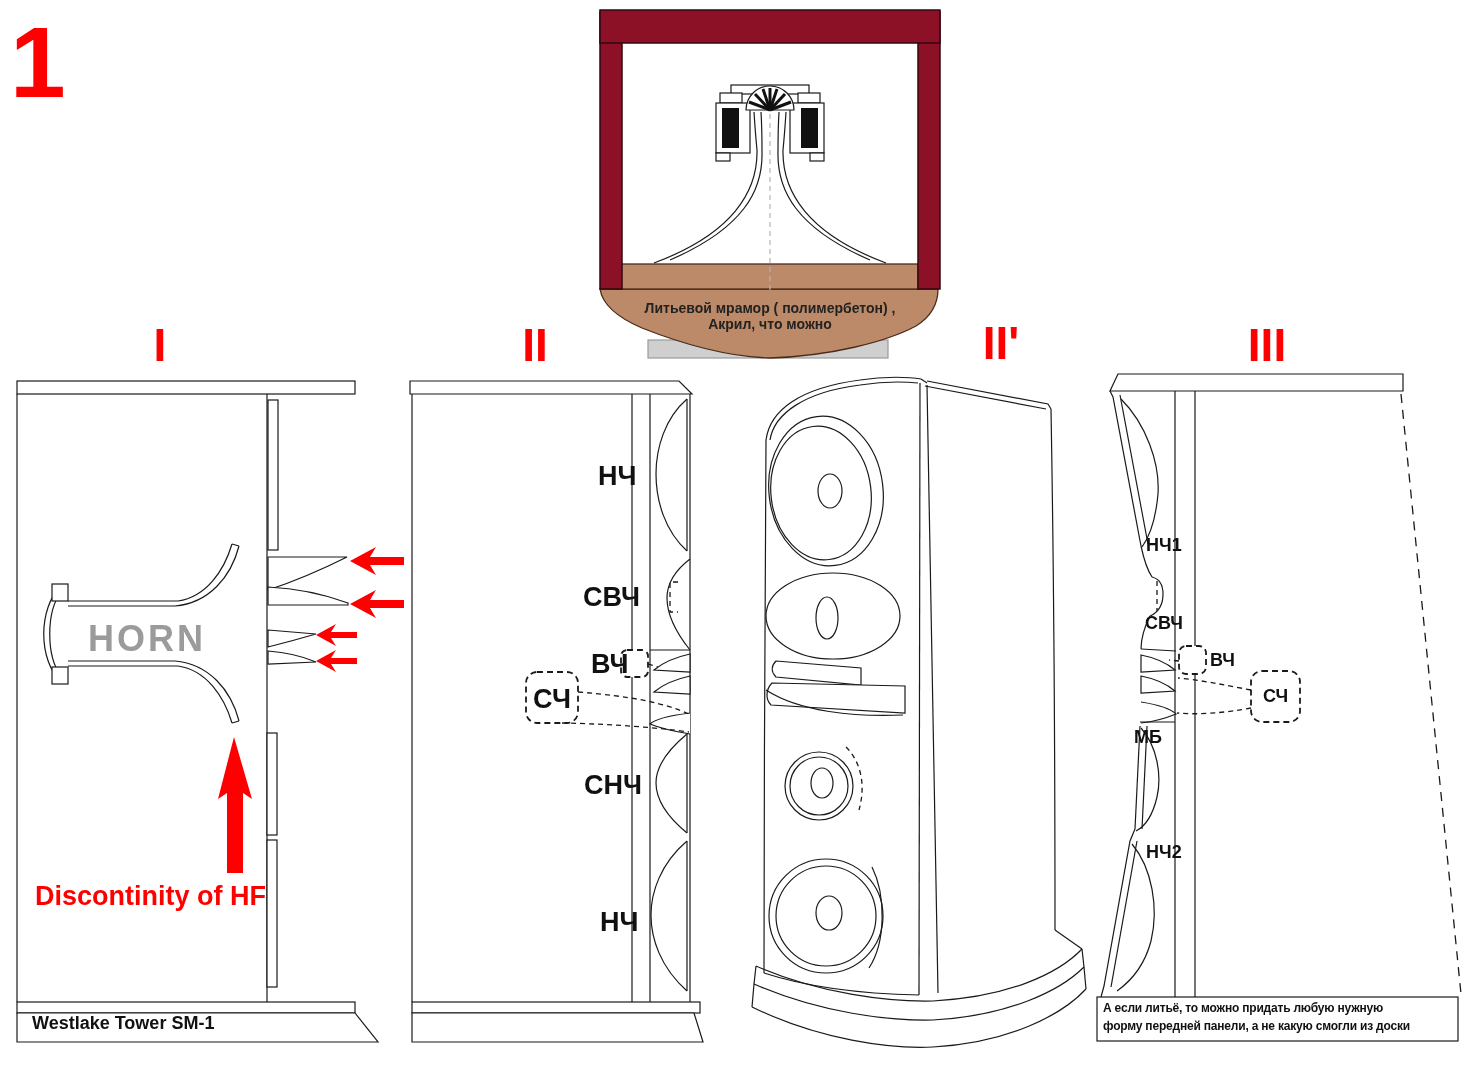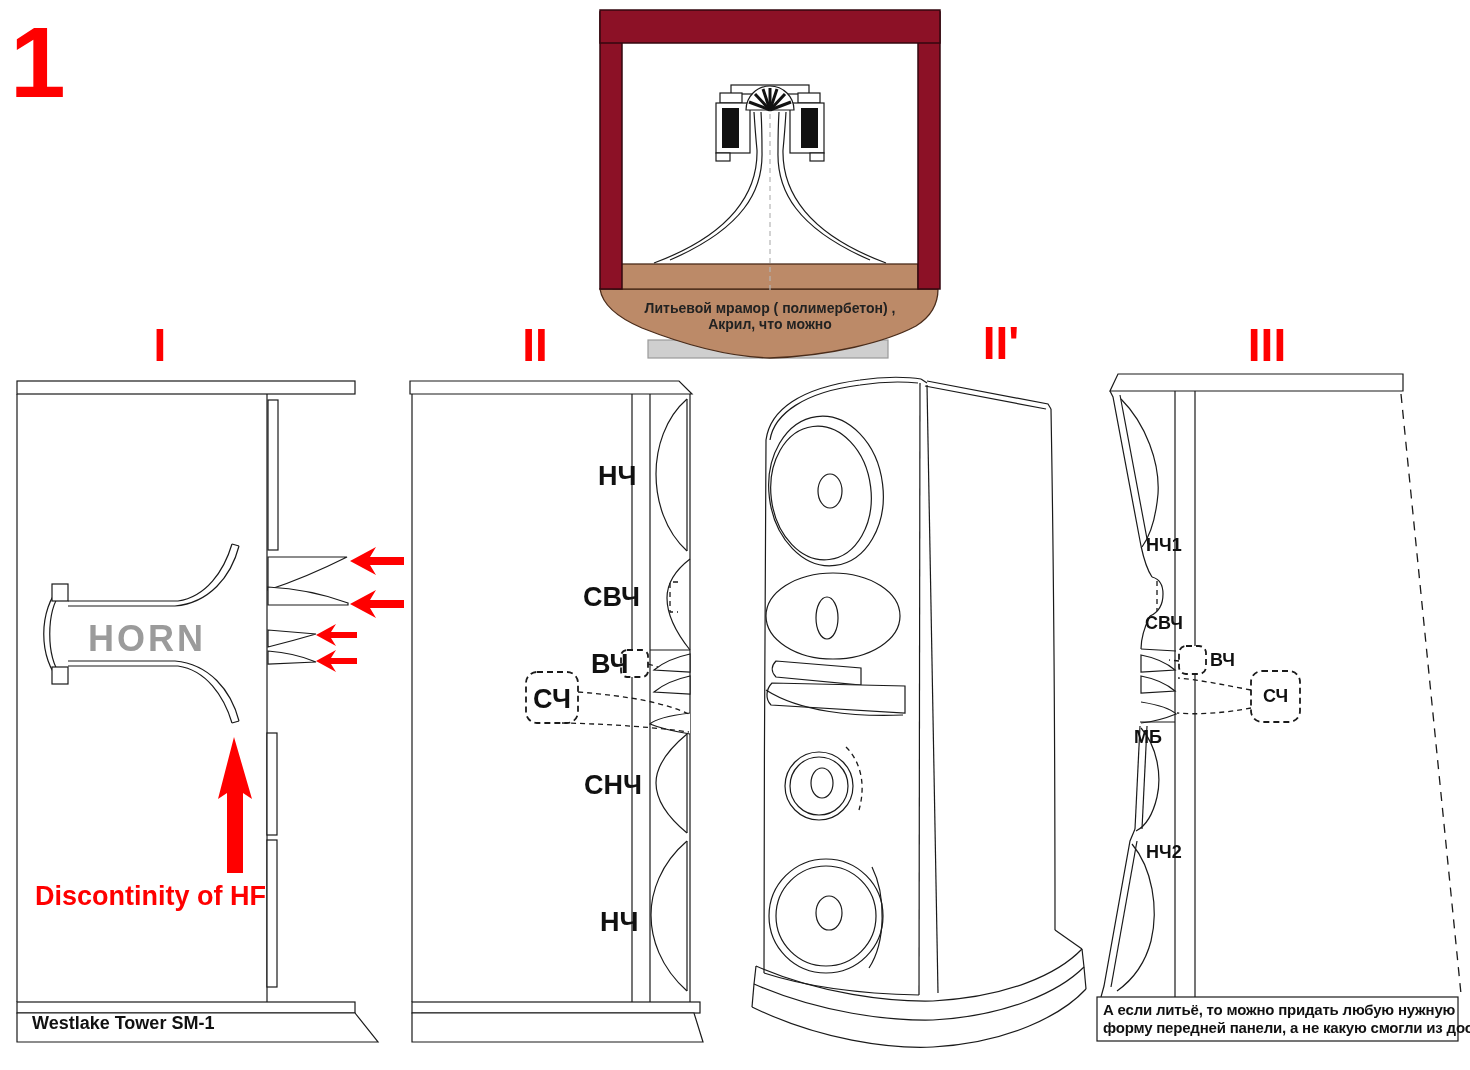--- a/index.html
+++ b/index.html
@@ -21,21 +21,21 @@
   .lbl{position:absolute;white-space:nowrap;font-weight:bold;color:#111;}
   .red-t{color:#ff0000;}
   .sec{font-size:46px;line-height:42px;text-align:center;}
   .fig1{font-size:100px;line-height:92px;}
   .ins{width:340px;text-align:center;font-size:14px;color:#222;}
   .horn-t{font-size:36px;color:#9b9b9b;letter-spacing:3px;}
   .disc{font-size:27px;}
   .model{font-size:18px;}
   .d2{font-size:27px;}
   .d3{font-size:18px;}
-  .note{font-size:15px;letter-spacing:-0.2px;}
+  .note{font-size:12px;letter-spacing:-0.2px;}
   .ctr{text-align:center;}
 </style>
 </head>
 <body>
 
 <div id="canvas">
 
   <svg id="lineart" width="1470" height="1070" viewBox="0 0 1470 1070">
 
     <g>

